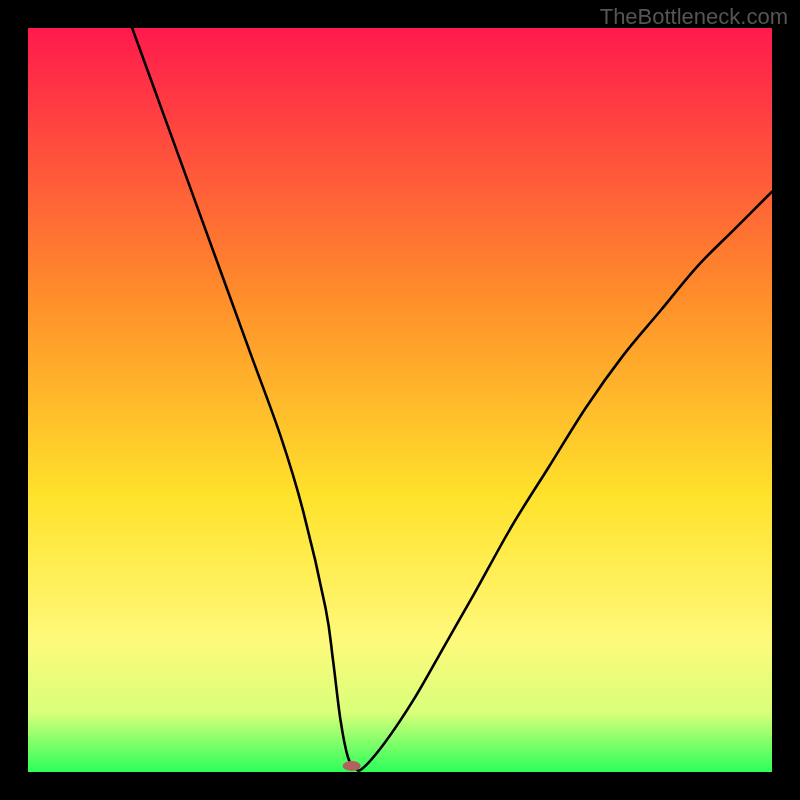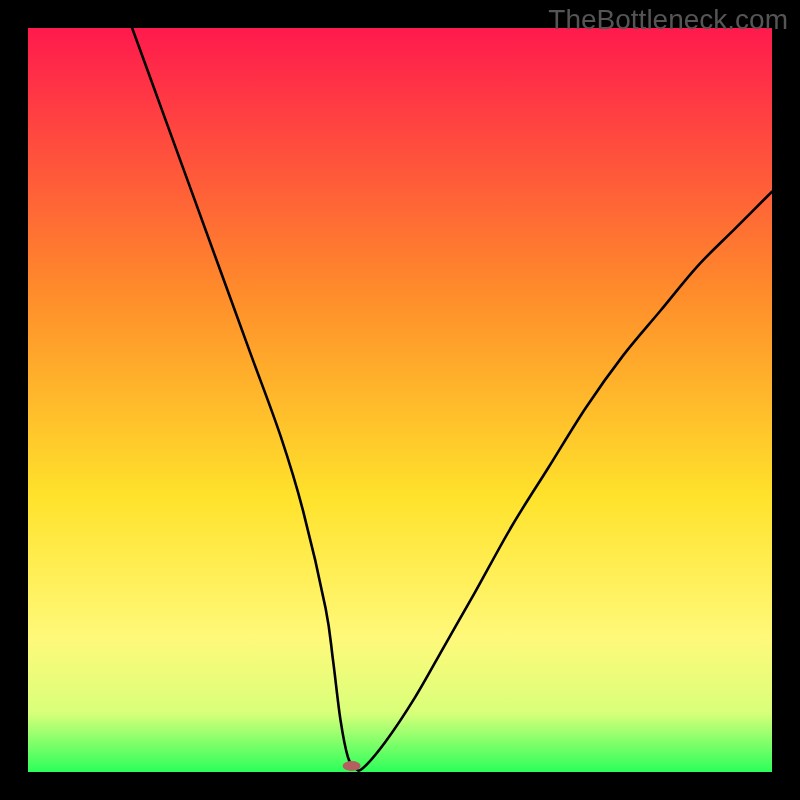--- a/index.html
+++ b/index.html
@@ -9,21 +9,21 @@
     height: 800px;
     background: #000;
     position: relative;
     font-family: Arial, Helvetica, sans-serif;
   }
   .watermark {
     position: absolute;
     top: 4px;
     right: 12px;
     color: #555;
-    font-size: 28px;
+    font-size: 22px;
     font-weight: 500;
     z-index: 10;
   }
   .plot-frame {
     position: absolute;
     left: 28px;
     top: 28px;
     width: 744px;
     height: 744px;
     background: #000;

